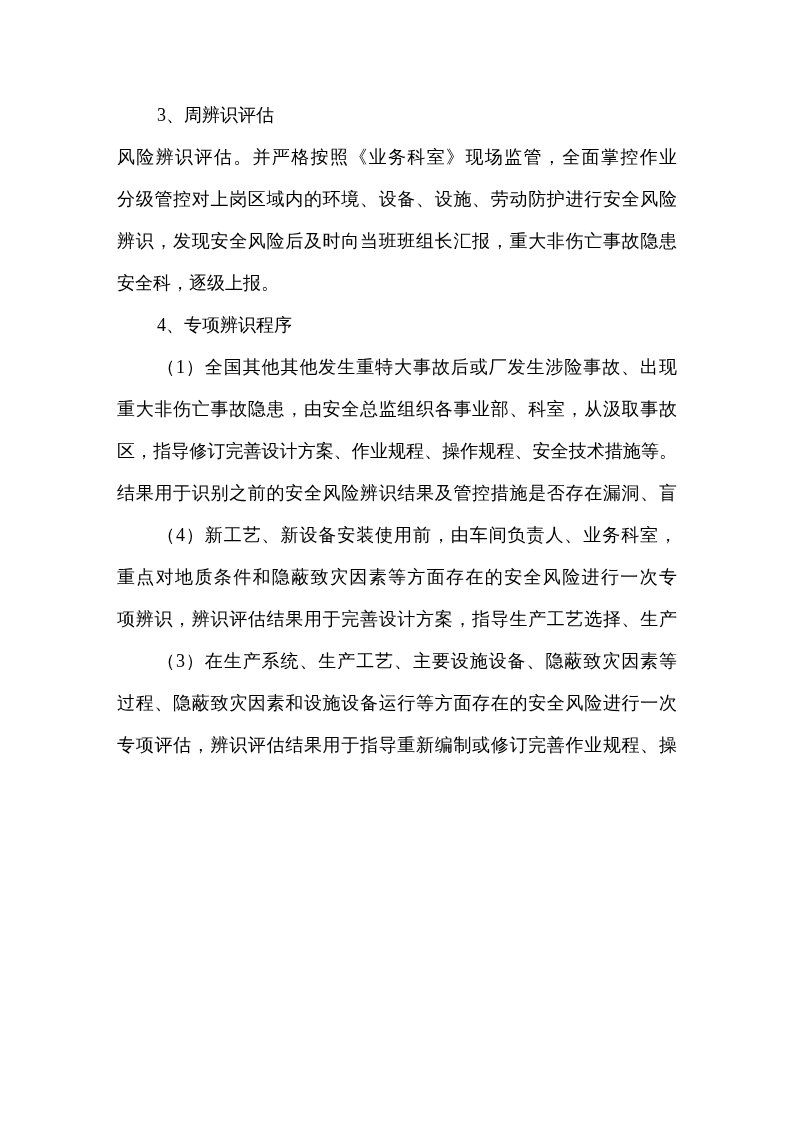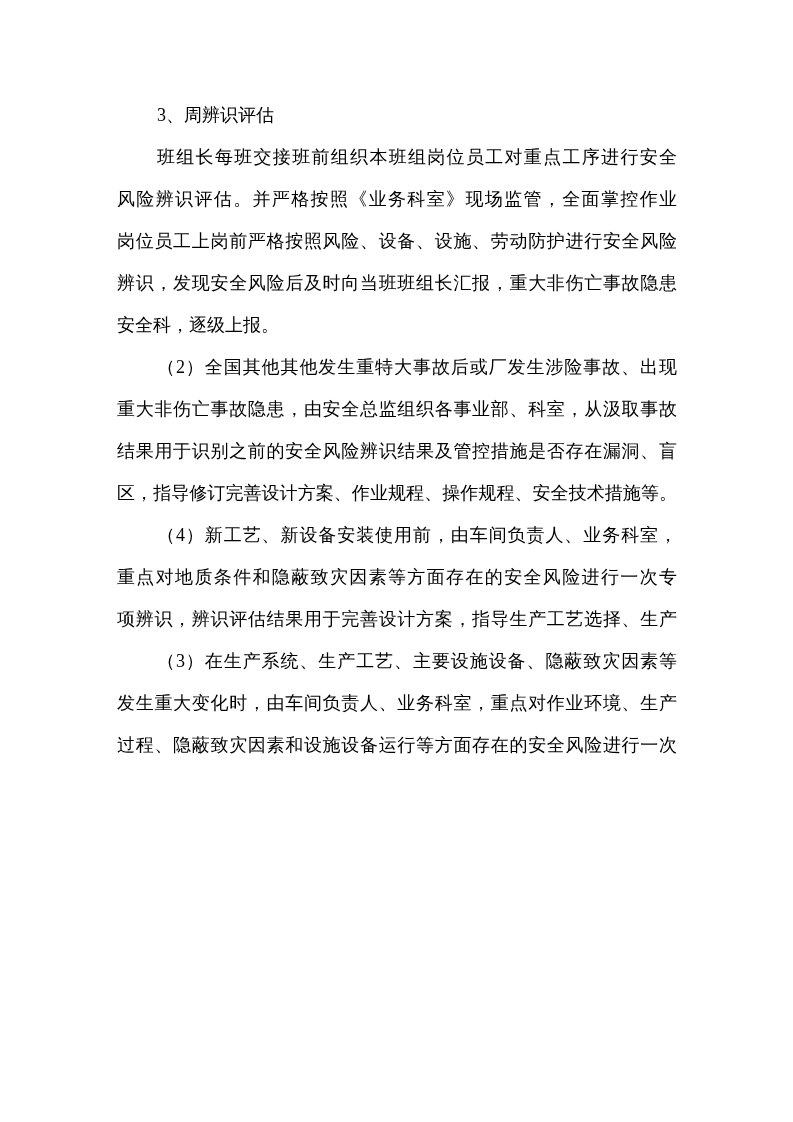--- a/index.html
+++ b/index.html
@@ -37,29 +37,29 @@
   .line.indent {
     padding-left: 40px;
   }
 </style>
 </head>
 <body>
 
 <div class="page">
   <div class="doc-body" id="doc-body">
       <div class="line indent short">3、周辨识评估</div>
-      <div class="line indent">班组长每班交接班前组织本班组岗位员工对重点工序进行安全</div>
       <div class="line">风险辨识评估。并严格按照《业务科室》现场监管，全面掌控作业</div>
-      <div class="line">岗位员工上岗前严格按照风险、设备、设施、劳动防护进行安全风险</div>
+      <div class="line">分级管控对上岗区域内的环境、设备、设施、劳动防护进行安全风险</div>
       <div class="line">辨识，发现安全风险后及时向当班班组长汇报，重大非伤亡事故隐患</div>
       <div class="line short">安全科，逐级上报。</div>
-      <div class="line indent">（2）全国其他其他发生重特大事故后或厂发生涉险事故、出现</div>
+      <div class="line indent short">4、专项辨识程序</div>
+      <div class="line indent">（1）全国其他其他发生重特大事故后或厂发生涉险事故、出现</div>
       <div class="line">重大非伤亡事故隐患，由安全总监组织各事业部、科室，从汲取事故</div>
+      <div class="line">区，指导修订完善设计方案、作业规程、操作规程、安全技术措施等。</div>
       <div class="line">结果用于识别之前的安全风险辨识结果及管控措施是否存在漏洞、盲</div>
-      <div class="line">区，指导修订完善设计方案、作业规程、操作规程、安全技术措施等。</div>
       <div class="line indent">（4）新工艺、新设备安装使用前，由车间负责人、业务科室，</div>
       <div class="line">重点对地质条件和隐蔽致灾因素等方面存在的安全风险进行一次专</div>
       <div class="line">项辨识，辨识评估结果用于完善设计方案，指导生产工艺选择、生产</div>
       <div class="line indent">（3）在生产系统、生产工艺、主要设施设备、隐蔽致灾因素等</div>
-      <div class="line">发生重大变化时，由车间负责人、业务科室，重点对作业环境、生产</div>
       <div class="line">过程、隐蔽致灾因素和设施设备运行等方面存在的安全风险进行一次</div>
+      <div class="line">专项评估，辨识评估结果用于指导重新编制或修订完善作业规程、操</div>
     </div>
 </div>
 
 </body></html>

